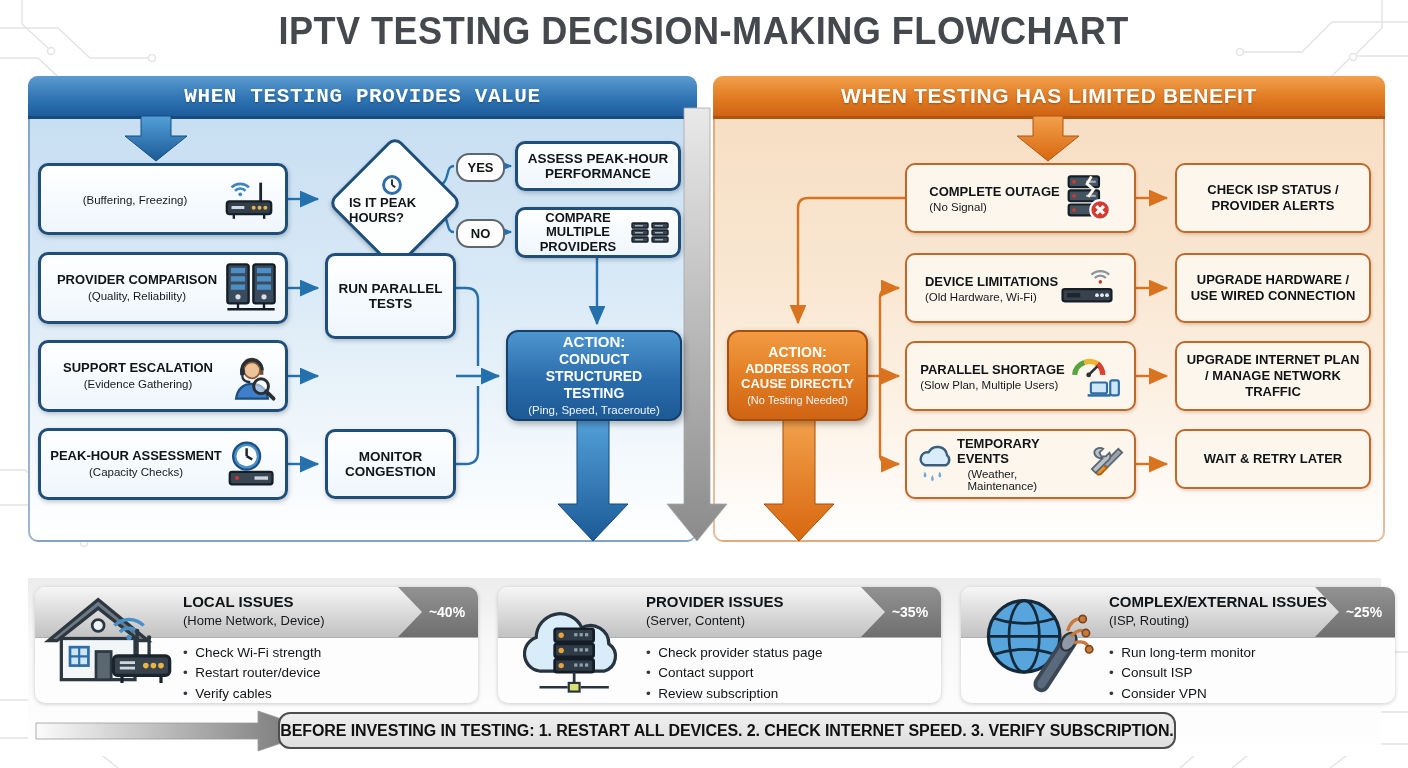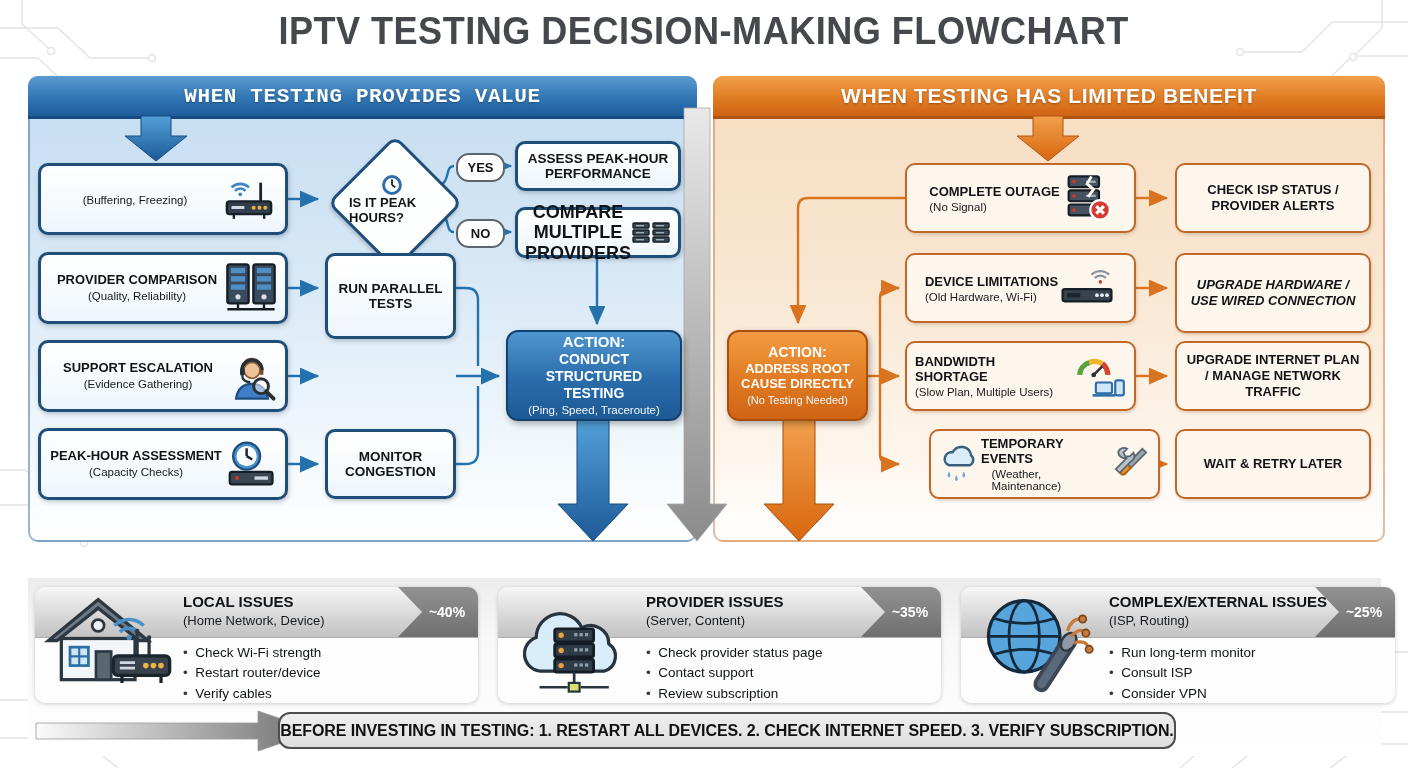--- a/index.html
+++ b/index.html
@@ -321,21 +321,21 @@
   <div class="pill" style="left:456px;top:219px;width:45px;height:25px;">NO</div>
 
   <div class="node" style="left:515px;top:141px;width:166px;height:50px;">
     <div class="txt">
         <div class="nt" style="font-size:13.5px;">ASSESS PEAK-HOUR PERFORMANCE</div>
       </div>
   </div>
 
   <div class="node" style="left:515px;top:207px;width:166px;height:51px;">
     <div class="txt">
-        <div class="nt" style="font-size:18px;">COMPARE MULTIPLE PROVIDERS</div>
+        <div class="nt" style="font-size:13px;">COMPARE MULTIPLE PROVIDERS</div>
       </div>
     <span class="nicon">
       <svg width="40" height="26" viewBox="0 0 40 24">
         <g fill="#3a4652" stroke="#141e26" stroke-width="1.4">
           <rect x="2" y="2" width="16" height="5" rx="1"></rect>
             <rect x="2" y="9" width="16" height="5" rx="1"></rect>
             <rect x="2" y="16" width="16" height="5" rx="1"></rect>
           <rect x="22" y="2" width="16" height="5" rx="1"></rect>
             <rect x="22" y="9" width="16" height="5" rx="1"></rect>
             <rect x="22" y="16" width="16" height="5" rx="1"></rect>
@@ -409,68 +409,68 @@
         <path d="M30 6 a11.5 11.5 0 0 1 16 0" stroke="#8a949c" stroke-width="2" fill="none"></path>
         <circle cx="38" cy="12.5" r="1.6" fill="#cc3b2f"></circle>
         <rect x="4" y="19" width="44" height="11" rx="2" fill="#37424d" stroke="#161f27" stroke-width="2"></rect>
         <rect x="8" y="22.5" width="12" height="4" fill="#1d262e"></rect>
         <circle cx="35" cy="24.5" r="1.7" fill="#e6edf2"></circle>
           <circle cx="39.5" cy="24.5" r="1.7" fill="#e6edf2"></circle>
           <circle cx="44" cy="24.5" r="1.7" fill="#e6edf2"></circle>
       </svg>
       </span>
   </div>
-  <div class="rnode" style="left:1175px;top:253px;width:196px;height:80px;font-style:italic;">
+  <div class="rnode" style="left:1175px;top:253px;width:196px;height:70px;">
     <div class="remedy">UPGRADE HARDWARE / USE WIRED CONNECTION</div>
   </div>
 
   <div class="rnode" style="left:905px;top:341px;width:231px;height:70px;">
     <div class="txt">
-        <div class="nt">BANDWIDTH SHORTAGE</div>
+        <div class="nt">PARALLEL SHORTAGE</div>
       <div class="ns">(Slow Plan, Multiple Users)</div>
       </div>
     <span class="nicon">
       <svg width="56" height="48" viewBox="0 0 52 44">
         <path d="M9 21 A13 13 0 0 1 18 9.5" stroke="#57a33c" stroke-width="5" fill="none"></path>
         <path d="M18 9.5 A13 13 0 0 1 30 10.5" stroke="#f0b52e" stroke-width="5" fill="none"></path>
         <path d="M30 10.5 A13 13 0 0 1 35 21" stroke="#d8432f" stroke-width="5" fill="none"></path>
         <line x1="22" y1="21" x2="30" y2="13" stroke="#2b3137" stroke-width="2.4"></line>
         <circle cx="22" cy="21" r="2.2" fill="#2b3137"></circle>
         <rect x="24" y="28" width="15" height="10" rx="1.5" fill="#cfe6f7" stroke="#2d6da8" stroke-width="2"></rect>
         <line x1="21" y1="40" x2="42" y2="40" stroke="#2d6da8" stroke-width="2.4"></line>
         <rect x="42" y="26" width="8" height="14" rx="2" fill="#cfe6f7" stroke="#2d6da8" stroke-width="2"></rect>
       </svg>
       </span>
   </div>
   <div class="rnode" style="left:1175px;top:341px;width:196px;height:70px;">
     <div class="remedy">UPGRADE INTERNET PLAN / MANAGE NETWORK TRAFFIC</div>
   </div>
 
-  <div class="rnode" style="left:929px;top:429px;width:231px;height:70px;">
+  <div class="rnode" style="left:905px;top:429px;width:231px;height:70px;">
     <span class="nicon">
       <svg width="42" height="46" viewBox="0 0 34 36">
         <path d="M8 19 a5.5 5.5 0 0 1 3 -10.5 a8 8 0 0 1 15 2.5 a4.8 4.8 0 0 1 -1 8 z" fill="#d9ecfa" stroke="#3a5f7d" stroke-width="2"></path>
         <path d="M8 24 q-2 4 0 5 q2.5 -1 0 -5" fill="#6fa8d8"></path>
         <path d="M14 27 q-2 4 0 5 q2.5 -1 0 -5" fill="#6fa8d8"></path>
         <path d="M20 24 q-2 4 0 5 q2.5 -1 0 -5" fill="#6fa8d8"></path>
       </svg>
       </span>
     <div class="txt">
         <div class="nt">TEMPORARY EVENTS</div>
       <div class="ns" style="width:110px;margin:2px auto 0;">(Weather, Maintenance)</div>
       </div>
     <span class="nicon">
       <svg width="38" height="42" viewBox="0 0 30 32">
         <path d="M24 4 l3 3 -12 12 -3 -3 z" fill="#9aa4ad" stroke="#5b6770" stroke-width="1.4"></path>
         <path d="M12 16 l3 3 -5 5 q-2.5 1 -3 -0.5 q-.5 -1.5 1 -3 z" fill="#e8902e" stroke="#a85f12" stroke-width="1.4"></path>
         <path d="M5 6 a5 5 0 0 1 7 -2 l-3 3 1.5 3 3.5 0 3 -3 a5 5 0 0 1 -2 7 l-9 9 -3 -3 9 -9 a5 5 0 0 1 -7 -5 z" fill="#b9c2ca" stroke="#5b6770" stroke-width="1.4"></path>
       </svg>
       </span>
   </div>
-  <div class="rnode" style="left:1175px;top:429px;width:196px;height:70px;">
+  <div class="rnode" style="left:1175px;top:429px;width:196px;height:60px;">
     <div class="remedy">WAIT &amp; RETRY LATER</div>
   </div>
 
   <div class="action action-orange" style="left:727px;top:330px;width:141px;height:91px;">
     <div class="ah" style="font-size:14px;">ACTION:</div>
     <div class="at" style="font-size:13px;">ADDRESS ROOT CAUSE DIRECTLY</div>
     <div class="an" style="font-size:11px;">(No Testing Needed)</div>
   </div>
 
   <div class="card" style="left:35px;width:443px;">

